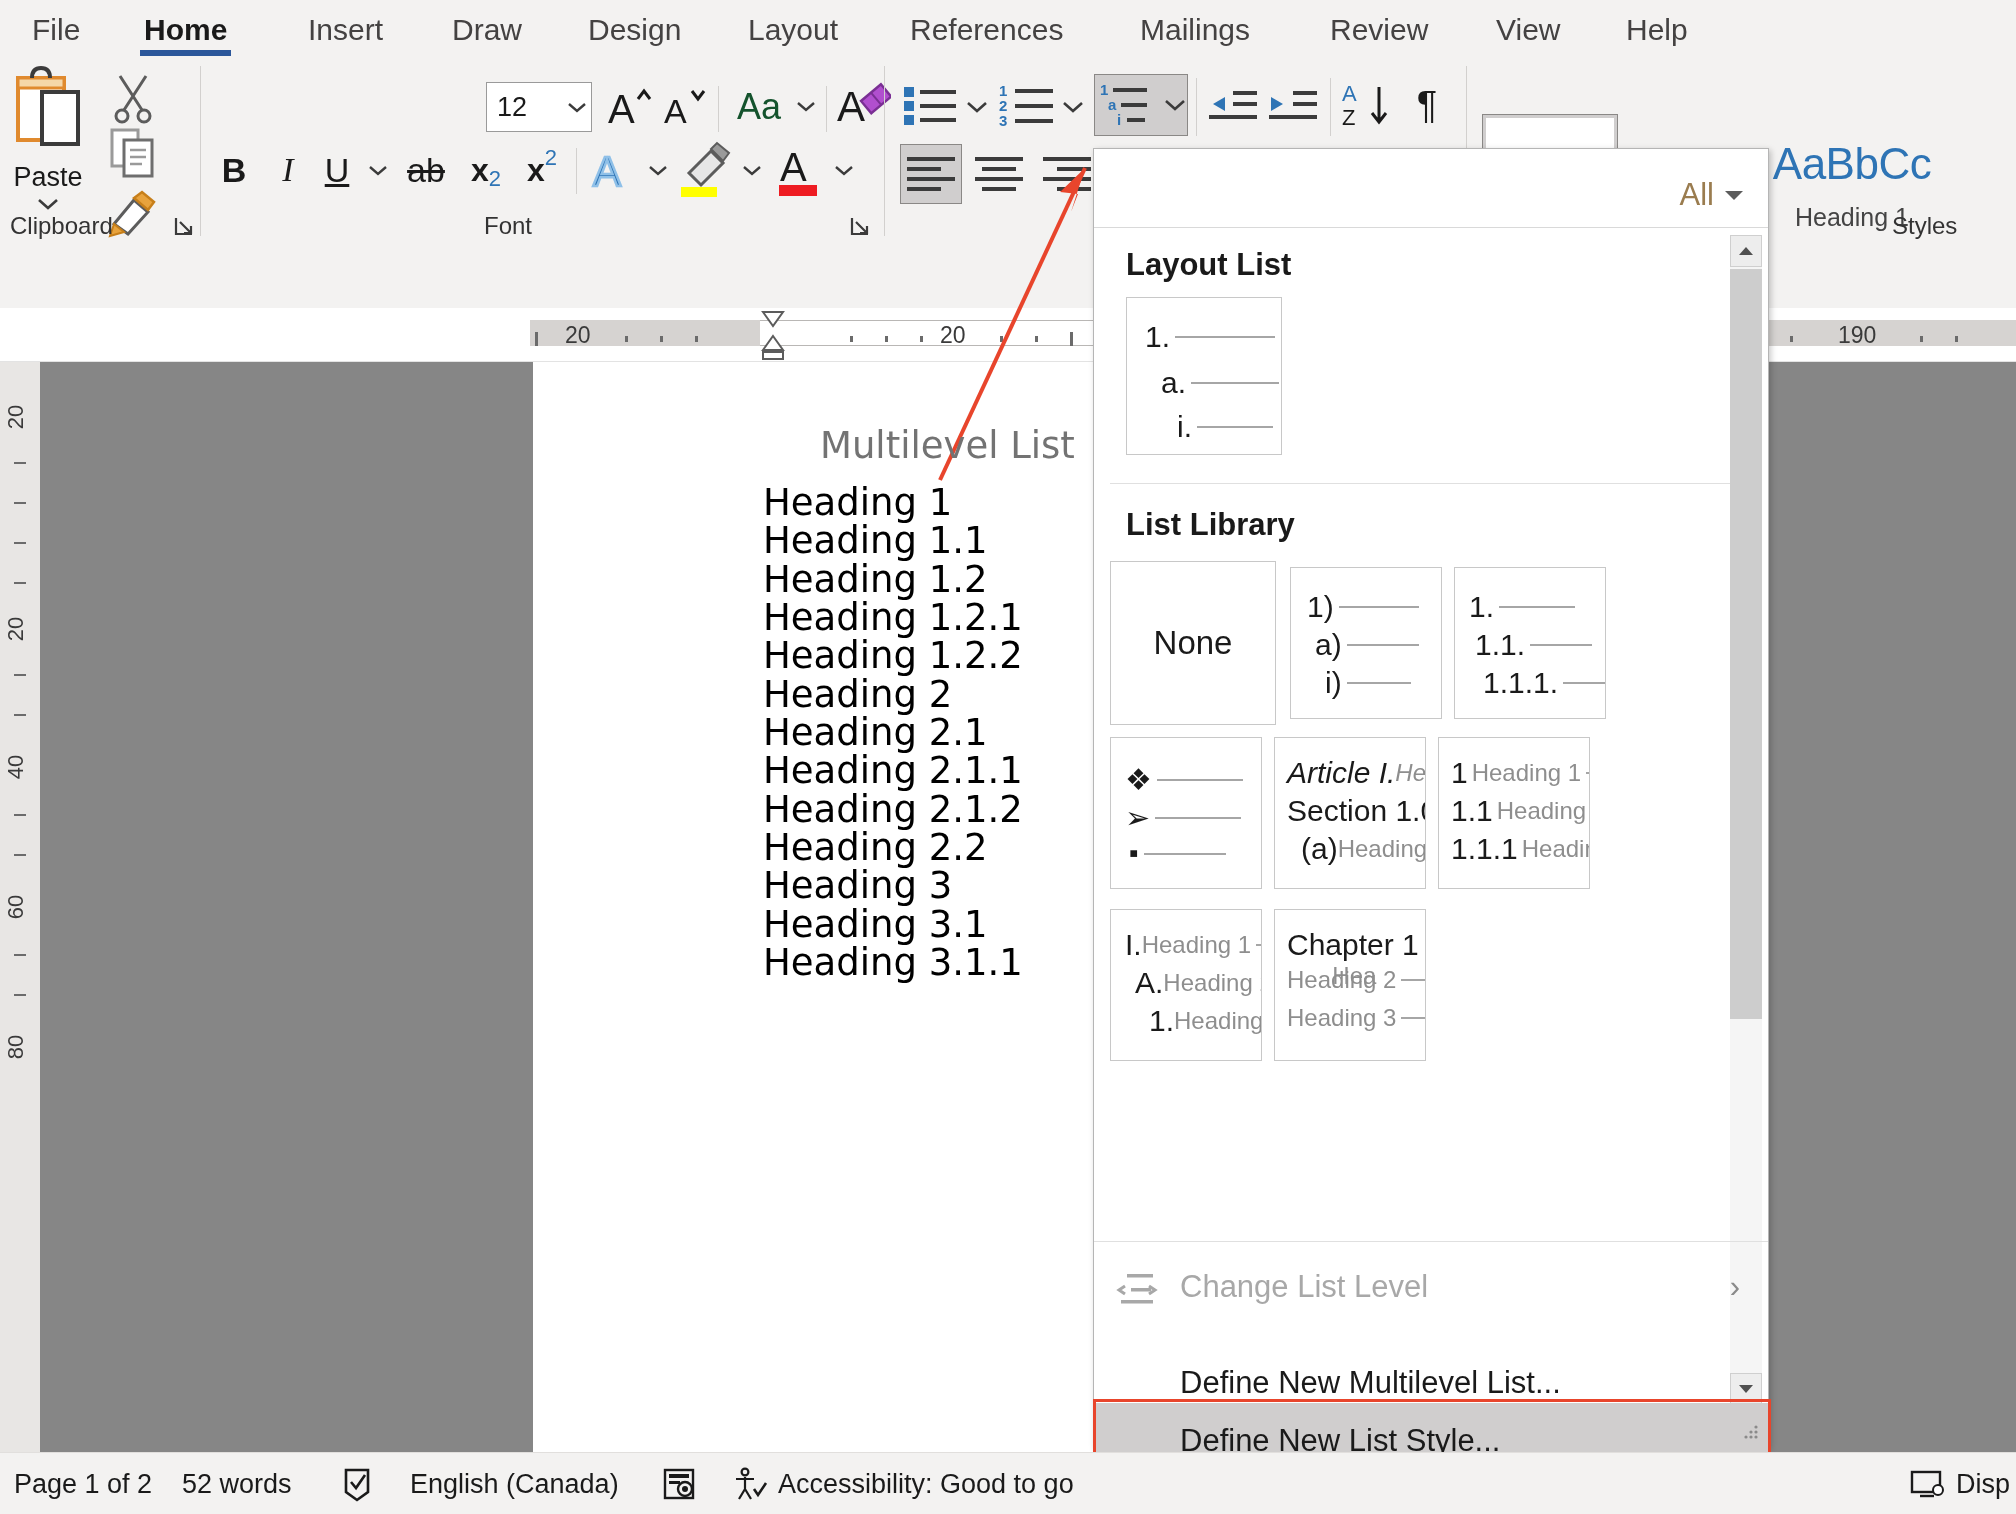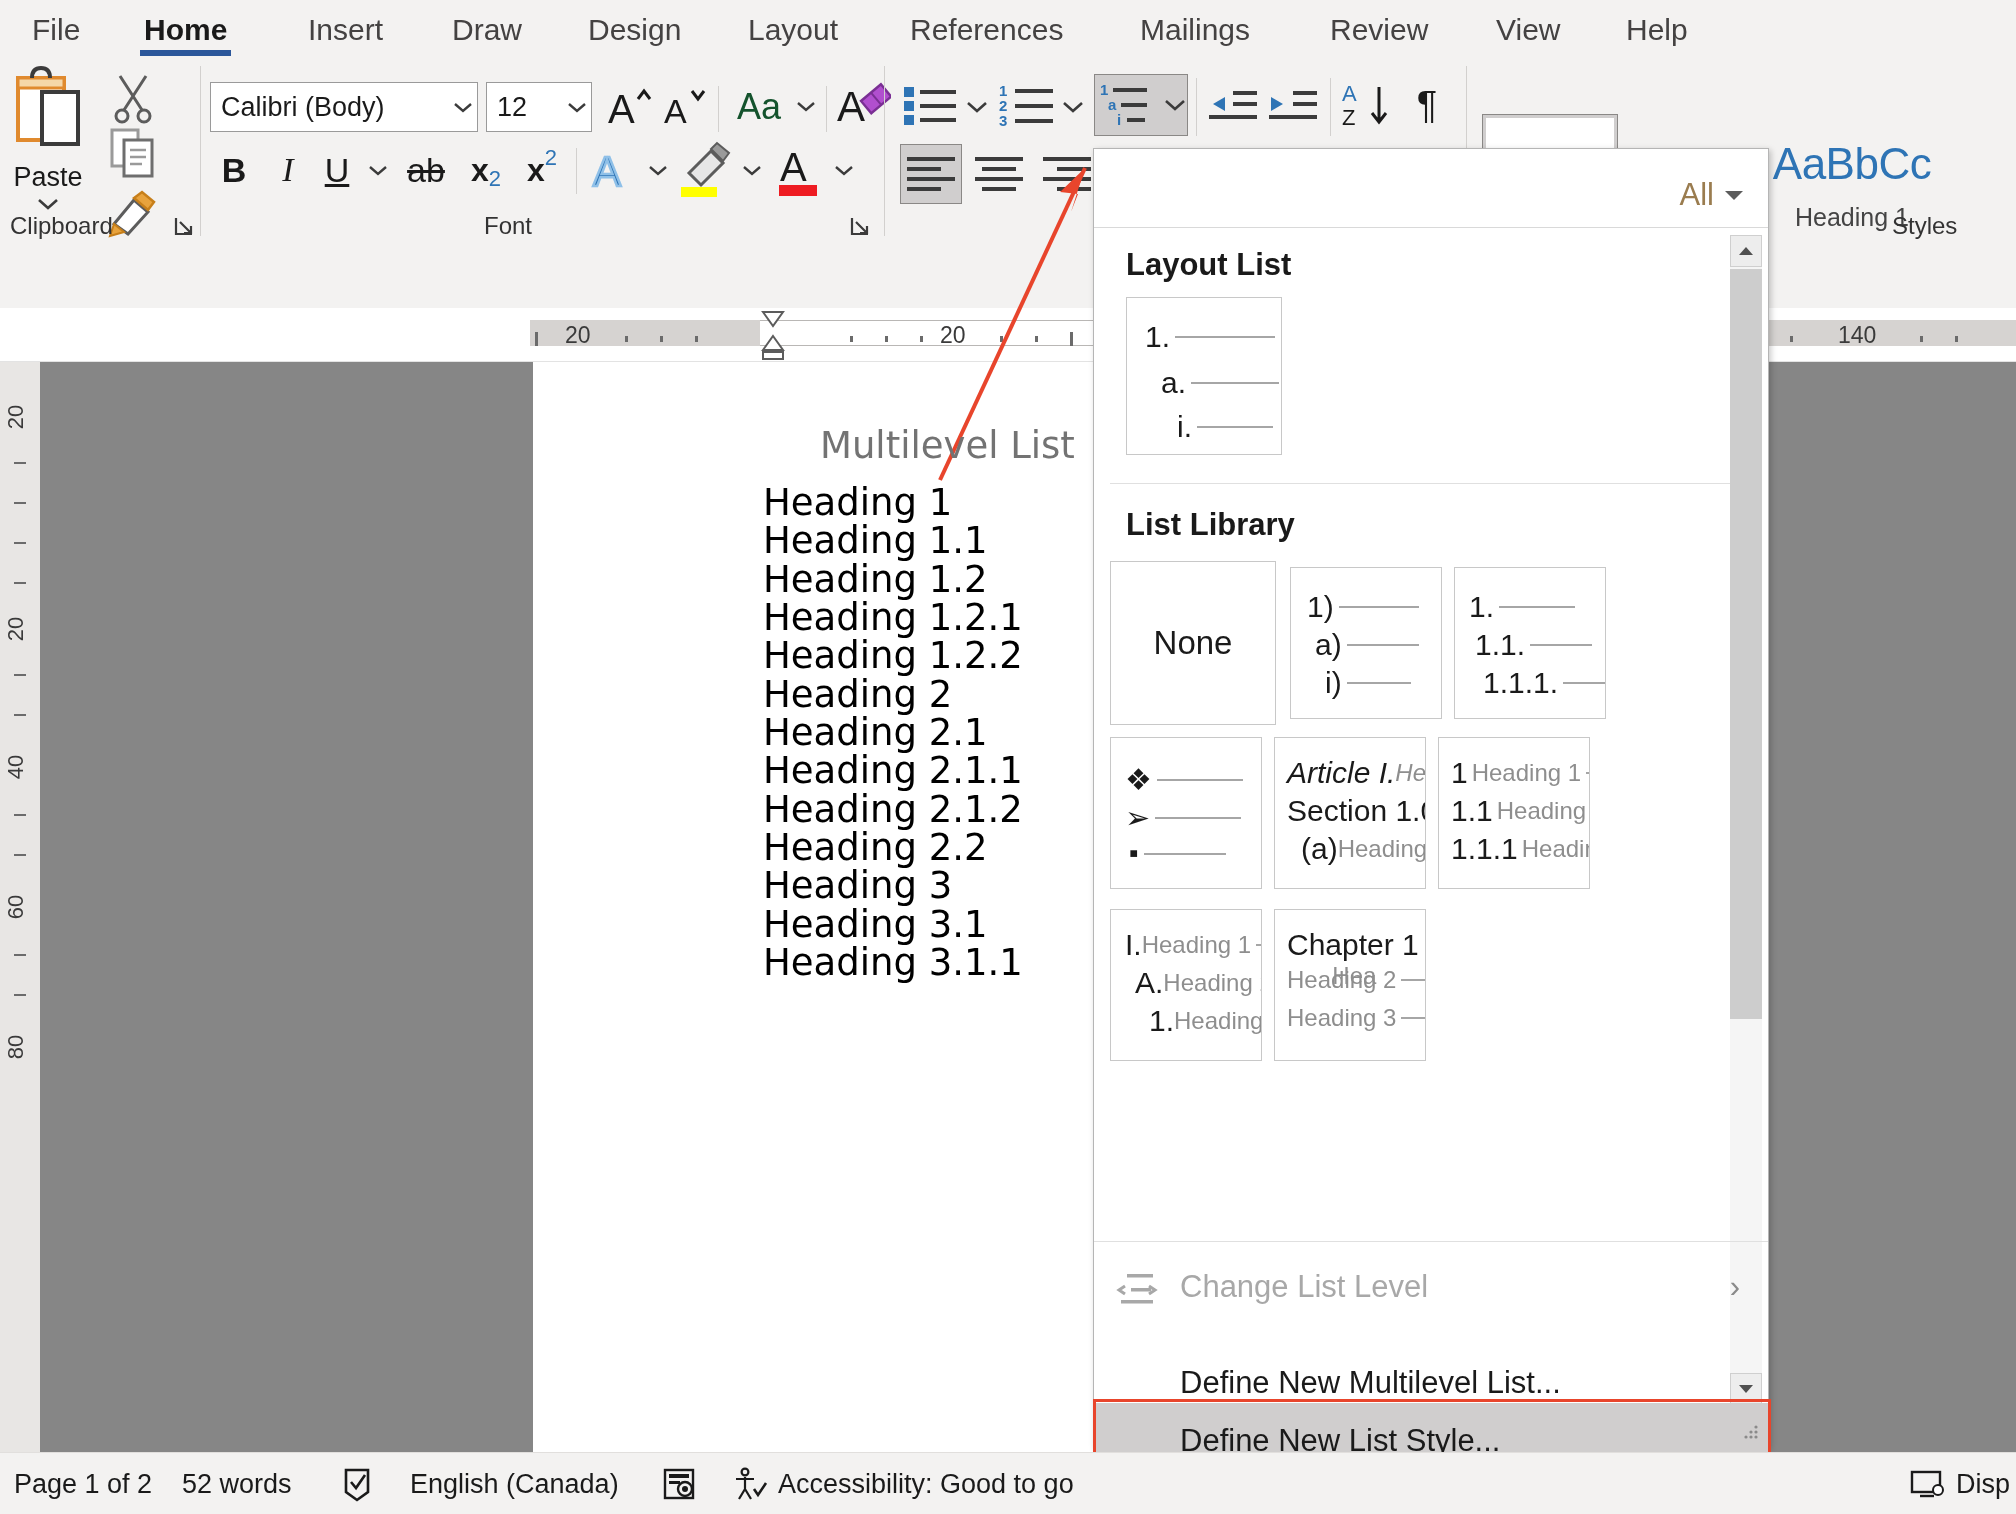--- a/index.html
+++ b/index.html
@@ -228,28 +228,20 @@
 
     <div class="grp-label" style="left:10px; top:160px;">Clipboard</div>
     <div class="dialog-launcher" style="left:172px; top:162px;">
       <svg width="26" height="26" viewBox="0 0 26 26">
         <path d="M4 4 V20 H20" fill="none" stroke="#3b3b3b" stroke-width="2.2"></path>
         <path d="M8 8 L19 19 M19 12 V19 H12" fill="none" stroke="#3b3b3b" stroke-width="2.2"></path>
       </svg>
     </div>
     <div class="grp-sep" style="left:200px; top:14px; height:170px;"></div>
 
-    <div class="combo" style="left:210px; top:30px; width:268px; height:50px;">
-      <span class="val">Calibri (Body)</span>
-      <span class="chev">
-        <svg width="22" height="14" viewBox="0 0 22 14">
-            <path d="M3 4 L11 11 L19 4" fill="none" stroke="#3b3b3b" stroke-width="2.4"></path>
-          </svg>
-      </span>
-    </div>
     <div class="combo" style="left:486px; top:30px; width:106px; height:50px;">
       <span class="val">12</span>
       <span class="chev">
         <svg width="22" height="14" viewBox="0 0 22 14">
             <path d="M3 4 L11 11 L19 4" fill="none" stroke="#3b3b3b" stroke-width="2.4"></path>
           </svg>
       </span>
     </div>
 
     <div class="tbtn" style="left:604px; top:28px; width:52px; height:54px;">
@@ -485,21 +477,21 @@
   <svg width="22" height="22" viewBox="0 0 22 22">
     <path d="M5 3 V17 H18" fill="none" stroke="#1a1a1a" stroke-width="3"></path>
   </svg>
 </div>
 <div id="hruler">
   <div class="ruler-seg ruler-grey" style="left:530px; width:230px;"></div>
   <div class="ruler-seg ruler-white" style="left:760px; width:780px;"></div>
   <div class="ruler-seg ruler-grey" style="left:1540px; width:476px;"></div>
   <div class="rnum" style="left:565px;">20</div>
   <div class="rnum" style="left:940px;">20</div>
-  <div class="rnum" style="left:1838px;">140</div>
+  <div class="rnum" style="left:1838px;">190</div>
   <div class="rtick" style="left:535px; top:24px; width:3px; height:14px;"></div>
   <div class="rtick" style="left:625px; top:28px; width:3px; height:6px;"></div>
   <div class="rtick" style="left:660px; top:28px; width:3px; height:6px;"></div>
   <div class="rtick" style="left:695px; top:28px; width:3px; height:6px;"></div>
   <div class="rtick" style="left:850px; top:28px; width:3px; height:6px;"></div>
   <div class="rtick" style="left:885px; top:28px; width:3px; height:6px;"></div>
   <div class="rtick" style="left:920px; top:28px; width:3px; height:6px;"></div>
   <div class="rtick" style="left:1000px; top:28px; width:3px; height:6px;"></div>
   <div class="rtick" style="left:1035px; top:28px; width:3px; height:6px;"></div>
   <div class="rtick" style="left:1070px; top:24px; width:3px; height:14px;"></div>

